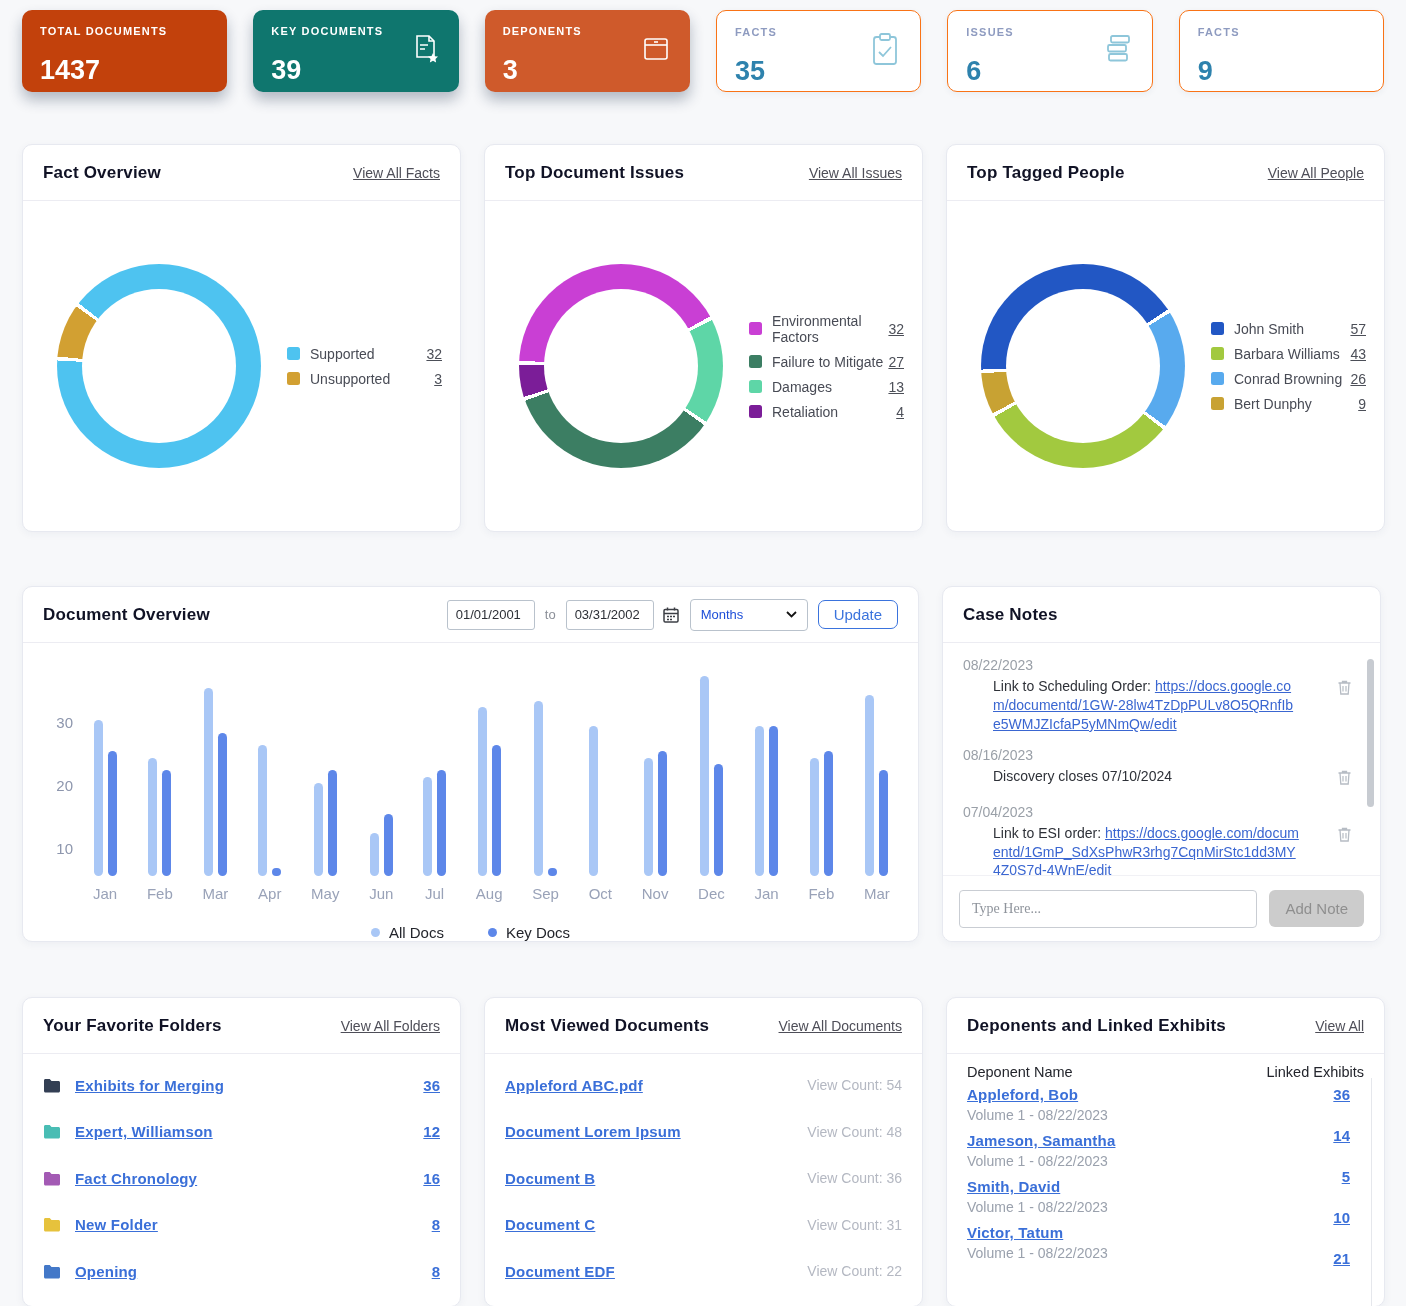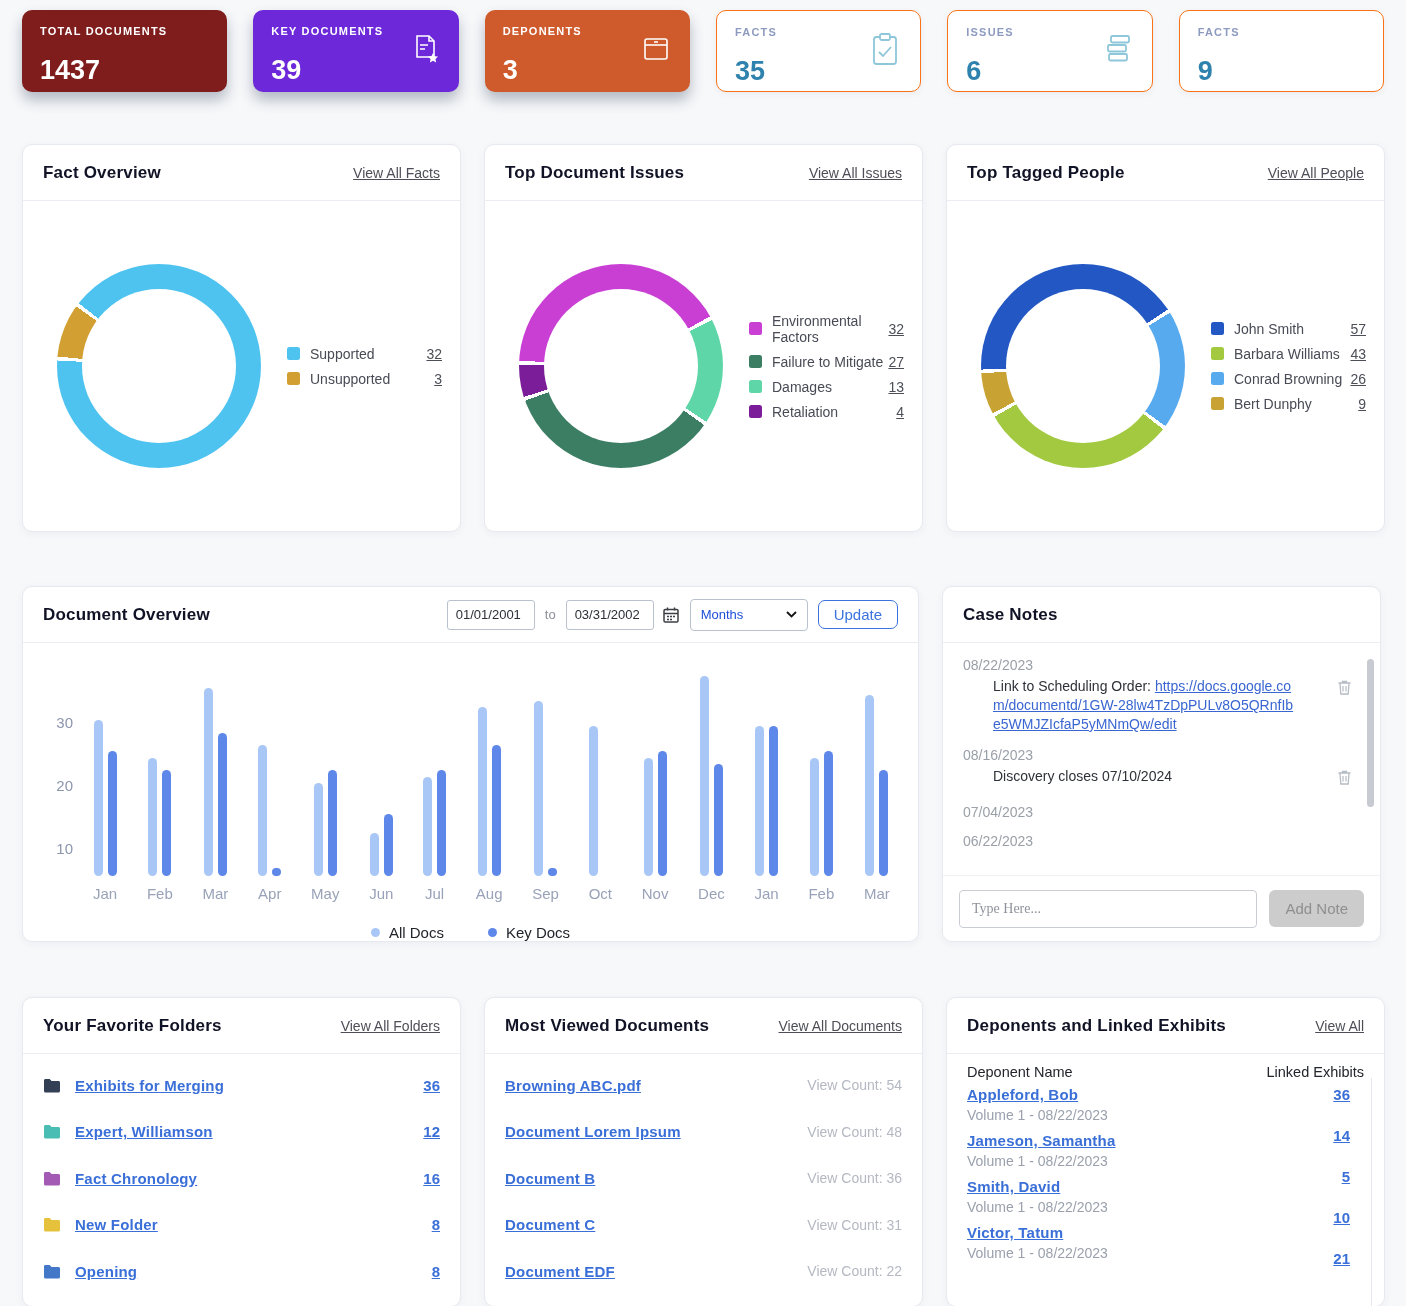--- a/index.html
+++ b/index.html
@@ -86,25 +86,25 @@
   .dep-vol { font-size:14px; color:#9aa1ad; margin-top:4px; }
   .dep-counts { position:absolute; right:34px; top:32px; display:flex; flex-direction:column; align-items:flex-end; }
   .dep-count { height:41px; }
   .dep-count span { color:#3a6fd8; font-size:15px; font-weight:bold; text-decoration:underline; cursor:pointer; }
   .dep-track { position:absolute; right:12px; top:24px; bottom:-12px; width:1px; background:#e5e7ec; }
 </style>
 </head>
 <body>
 
 <div class="stats-row">
-  <div class="stat-card solid" style="background:#7f1d1d">
+  <div class="stat-card solid" style="background:#c2410c">
     <div class="stat-label">TOTAL DOCUMENTS</div>
     <div class="stat-value">1437</div>
   </div>
-  <div class="stat-card solid" style="background:#6d28d9">
+  <div class="stat-card solid" style="background:#0f766e">
     <div class="stat-label">KEY DOCUMENTS</div>
     <div class="stat-value">39</div>
     <span class="stat-icon">
       <svg width="36" height="36" viewBox="0 0 36 36" fill="none">
         <path d="M10 5 h12 l5 5 v16 h-17 z" stroke="#fff" stroke-width="1.6"></path>
         <path d="M22 5 v5 h5" stroke="#fff" stroke-width="1.6"></path>
         <path d="M13 14 h8 M13 18 h5" stroke="#fff" stroke-width="1.4"></path>
         <path d="M26 22 l1.6 3.2 3.4.4 -2.5 2.4 .6 3.4 -3.1-1.7 -3.1 1.7 .6-3.4 -2.5-2.4 3.4-.4 z" fill="#fff"></path>
       </svg>
     </span>
@@ -417,20 +417,27 @@
           <div class="note-body">
             <div class="note-text">Discovery closes 07/10/2024</div>
             <button class="trash-btn"><svg width="15" height="17" viewBox="0 0 15 17" fill="none">
                 <path d="M1.5 4 h12 M5.5 4 V2.5 h4 V4 M3 4 l.8 11 h7.4 L12 4" stroke="#b6bcc4" stroke-width="1.3"></path>
                 <path d="M6 7 v5.5 M9 7 v5.5" stroke="#b6bcc4" stroke-width="1.2"></path>
               </svg></button>
           </div>
         </div>
         <div class="note">
           <div class="note-date">07/04/2023</div>
+          <div class="note-body">
+            <div class="note-text">Link to ESI order: <span class="note-link">https://docs.google.com/documentd/1GmP_SdXsPhwR3rhg7CqnMirStc1dd3MY4Z0S7d-4WnE/edit</span></div>
+            <button class="trash-btn"><svg width="15" height="17" viewBox="0 0 15 17" fill="none">
+                <path d="M1.5 4 h12 M5.5 4 V2.5 h4 V4 M3 4 l.8 11 h7.4 L12 4" stroke="#b6bcc4" stroke-width="1.3"></path>
+                <path d="M6 7 v5.5 M9 7 v5.5" stroke="#b6bcc4" stroke-width="1.2"></path>
+              </svg></button>
+          </div>
         </div>
         <div class="note">
           <div class="note-date">06/22/2023</div>
         </div>
       </div>
     <div class="notes-scroll-thumb"></div>
     <div class="note-input-row">
       <input class="note-input" placeholder="Type Here..." style="">
       <button class="add-note-btn">Add Note</button>
     </div>
@@ -492,21 +499,21 @@
       </div>
   </div>
 
   <div class="panel">
     <div class="panel-header">
       <div class="panel-title">Most Viewed Documents</div>
       <span class="view-all">View All Documents</span>
     </div>
     <div class="list-body">
         <div class="doc-row">
-          <span class="blue-link">Browning ABC.pdf</span>
+          <span class="blue-link">Appleford ABC.pdf</span>
           <span class="view-count">View Count: 54</span>
         </div>
         <div class="doc-row">
           <span class="blue-link">Document Lorem Ipsum</span>
           <span class="view-count">View Count: 48</span>
         </div>
         <div class="doc-row">
           <span class="blue-link">Document B</span>
           <span class="view-count">View Count: 36</span>
         </div>

